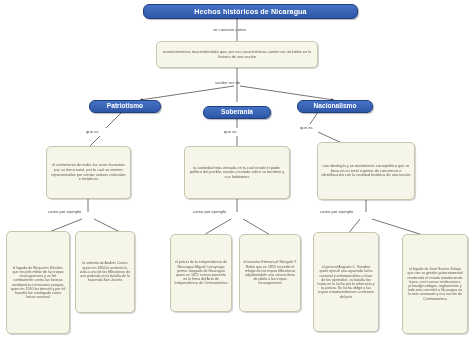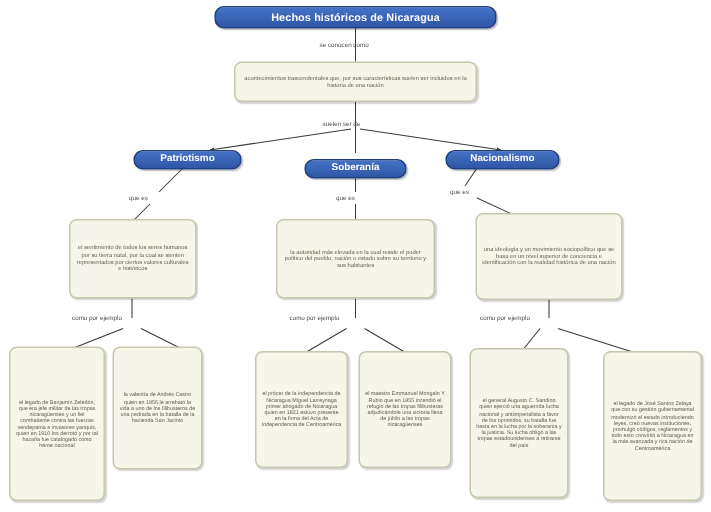--- a/index.html
+++ b/index.html
@@ -81,21 +81,21 @@
       <line x1="94" y1="219" x2="124" y2="234"></line>
 
       <line x1="231" y1="219" x2="202" y2="236"></line>
       <line x1="243" y1="219" x2="272" y2="236"></line>
 
       <line x1="360" y1="219" x2="348" y2="234"></line>
       <line x1="372" y1="219" x2="426" y2="236"></line>
     </g>
   </svg>
 
-  <div class="node blue root" style="left:143px;top:4px;width:188px;height:15px;">
+  <div class="node blue root" style="left:143px;top:4px;width:215px;height:15px;">
     <span>Hechos históricos de Nicaragua</span>
   </div>
 
   <div class="linklabel" style="left:213px;top:27px;">se conocen como</div>
 
   <div class="node cream def" style="left:156px;top:41px;width:162px;height:27px;">
     <span>acontecimientos trascendentales que, por sus características suelen ser incluidos en la historia de una nación</span>
   </div>
 
   <div class="linklabel" style="left:215px;top:80px;">suelen ser de</div>

